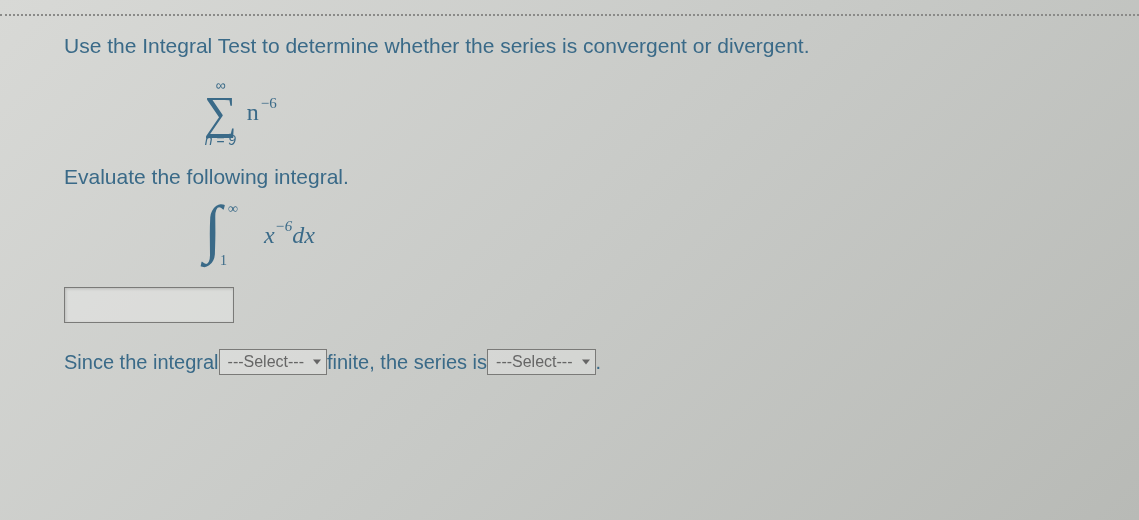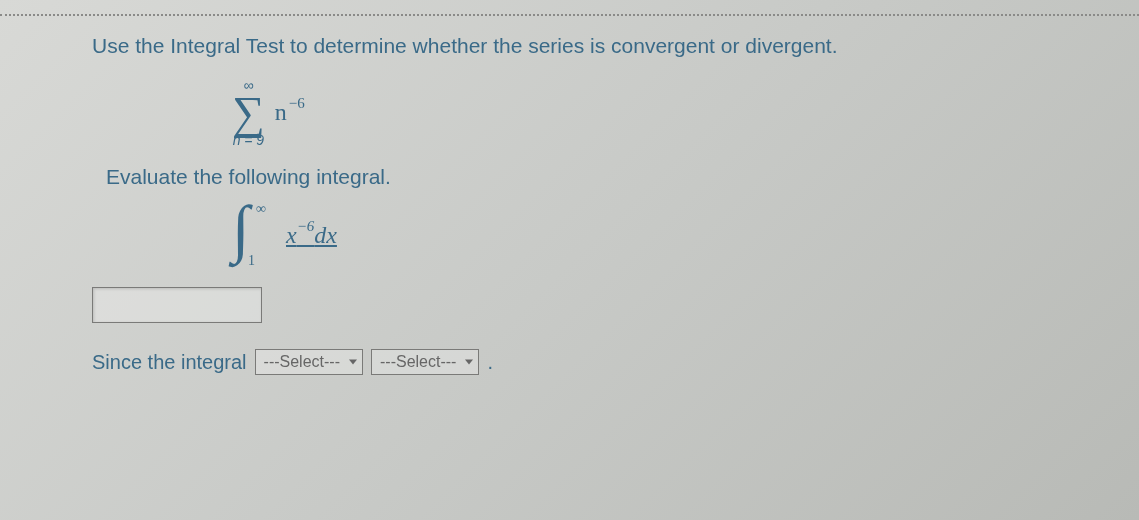--- a/index.html
+++ b/index.html
@@ -11,21 +11,21 @@
     height: 520px;
     overflow: hidden;
     position: relative;
   }
   .page {
     background: linear-gradient(135deg, #d8d9d6 0%, #c8cac7 50%, #b8bab6 100%);
     width: 1139px;
     height: 520px;
     position: relative;
     box-sizing: border-box;
-    padding: 24px 60px 0 92px;
+    padding: 24px 60px 0 64px;
   }
   .dotted-line {
     position: absolute;
     top: 14px;
     left: 0;
     right: 0;
     border-top: 2px dotted #8a8a88;
     height: 0;
   }
   .question-title {
@@ -72,21 +72,20 @@
   .term .exp {
     font-size: 15px;
     position: relative;
     top: -12px;
     margin-left: 2px;
   }
   .subhead {
     color: #3a6a88;
     font-size: 21px;
     margin-bottom: 14px;
-    margin-left: 14px;
   }
   .integral-wrap {
     margin-left: 140px;
     display: inline-flex;
     align-items: center;
     gap: 6px;
     margin-bottom: 12px;
   }
   .integral-sign {
     position: relative;
@@ -117,22 +116,21 @@
     left: 16px;
     font-size: 14px;
     color: #3a6a88;
     font-family: "Times New Roman", serif;
   }
   .integrand {
     font-size: 24px;
     font-style: italic;
     color: #3a6a88;
     font-family: "Times New Roman", serif;
-    margin-left: 14px;
-    text-decoration: underline;
+    margin-left: 20px;
   }
   .integrand .exp {
     font-size: 15px;
     position: relative;
     top: -12px;
   }
   .answer-box {
     width: 170px;
     height: 36px;
     border: 1px solid #7a7a78;
@@ -144,21 +142,20 @@
     padding: 2px 6px;
     box-sizing: border-box;
     color: #333;
   }
   .sentence {
     color: #3a6a88;
     font-size: 20px;
     display: flex;
     align-items: center;
     flex-wrap: wrap;
-    gap: 8px;
   }
   .select-box {
     border: 1px solid #7a7a78;
     background: rgba(255,255,255,0.25);
     font-size: 16px;
     padding: 3px 22px 3px 8px;
     color: #666;
     position: relative;
     font-family: Verdana, Geneva, sans-serif;
   }
@@ -211,19 +208,20 @@
   <div>
     <input type="text" class="answer-box" value="" style="">
   </div>
 
   <div class="sentence">
     <span>Since the integral</span>
     <span class="select-box">
       <span>---Select---</span>
       <span class="caret"></span>
     </span>
+    <span>finite, the series is</span>
     <span class="select-box">
       <span>---Select---</span>
       <span class="caret"></span>
     </span>
     <span>.</span>
   </div>
 </div>
 
 </body></html>

